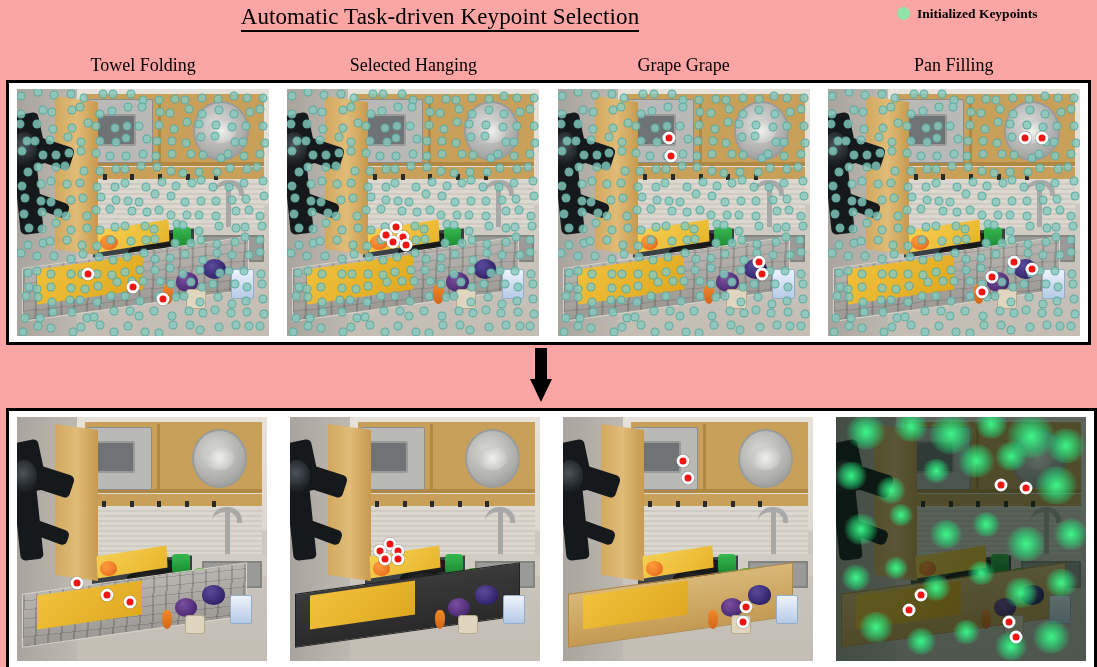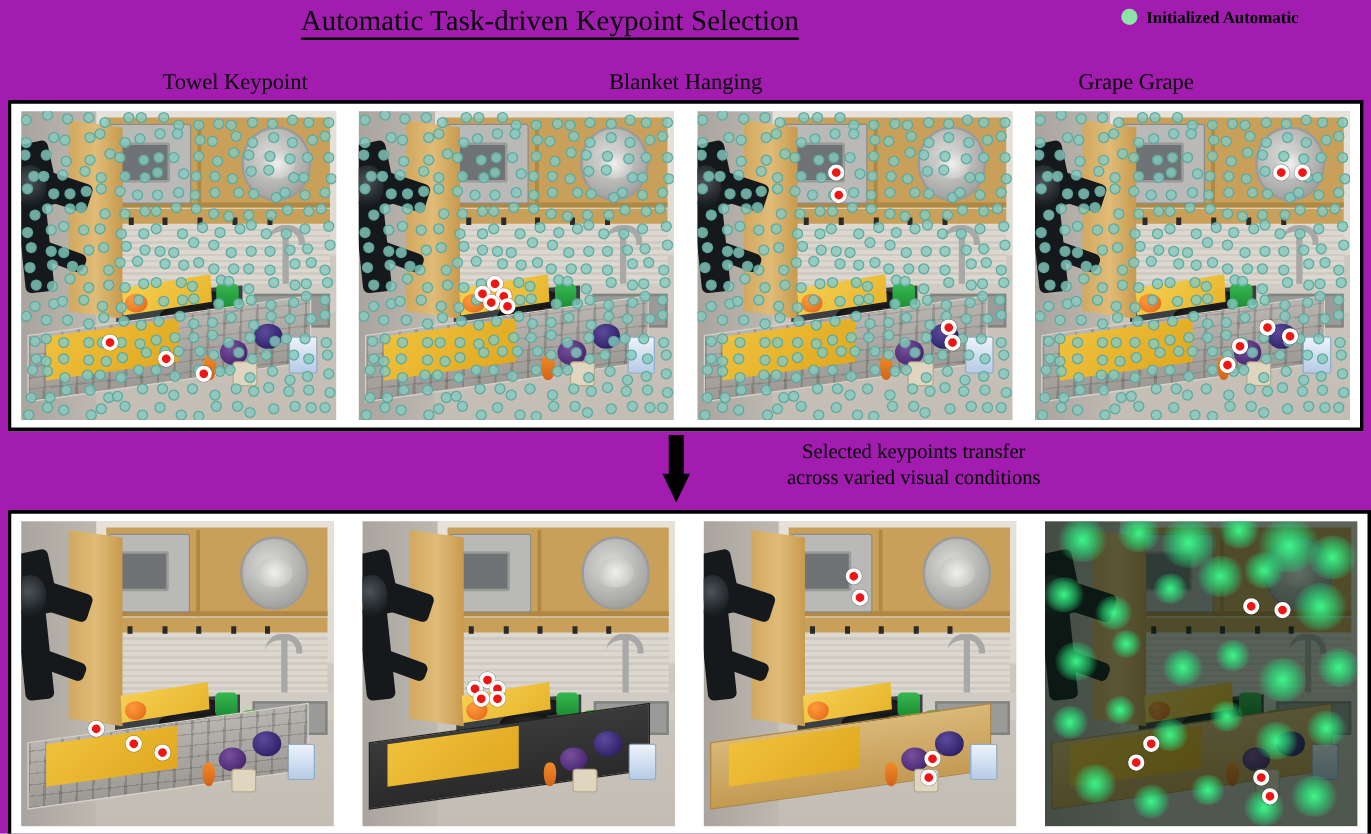--- a/index.html
+++ b/index.html
@@ -8,21 +8,21 @@
     margin: 0; padding: 0;
     width: 1097px; height: 667px;
     background: #ffffff;
     font-family: "Liberation Serif", "DejaVu Serif", serif;
     overflow: hidden;
   }
   #figure {
     position: relative;
     width: 1097px;
     height: 667px;
-    background: #a21caf;
+    background: #fca5a5;
   }
 
   
   #title {
     position: absolute;
     left: 0; top: 4px;
     width: 880px;
     text-align: center;
     font-size: 23px;
     color: #000;
@@ -317,28 +317,29 @@
 
 <div id="figure">
 
   <div id="title">
     <span class="underline-text">Automatic Task-driven Keypoint Selection</span>
   </div>
 
   <div id="legend">
     <div class="legend-row">
       <span class="legend-dot" style="background:#8ee4a8;"></span>
-      <span class="legend-label">Initialized Automatic</span>
+      <span class="legend-label">Initialized Keypoints</span>
     </div>
   </div>
 
   <div id="col-headers">
-    <div class="col-header">Towel Keypoint</div>
-    <div class="col-header">Blanket Hanging</div>
+    <div class="col-header">Towel Folding</div>
+    <div class="col-header">Selected Hanging</div>
     <div class="col-header">Grape Grape</div>
+    <div class="col-header">Pan Filling</div>
   </div>
 
   <div class="row-frame" id="row-top">
     <div class="panel-strip" id="strip-top">
         <div class="panel">
           <div class="scene">
             <div class="wall"></div>
             <div class="wall-left-panel"></div>
             <div class="cabinet"></div>
             <div class="cab-shelf-divider"></div>
@@ -1699,24 +1700,20 @@
           <span class="kp-sel" style="left:61%;top:82%"></span>
         </div>
       </div>
   </div>
 
   <div id="transition">
     <div id="arrow-down">
       <div class="shaft"></div>
         <div class="head"></div>
     </div>
-    <div id="transition-text">
-      <div>Selected keypoints transfer</div>
-      <div>across varied visual conditions</div>
-    </div>
   </div>
 
   <div class="row-frame" id="row-bottom">
     <div class="panel-strip" id="strip-bottom">
         <div class="panel">
           <div class="scene">
             <div class="wall"></div>
             <div class="wall-left-panel"></div>
             <div class="cabinet"></div>
             <div class="cab-shelf-divider"></div>

